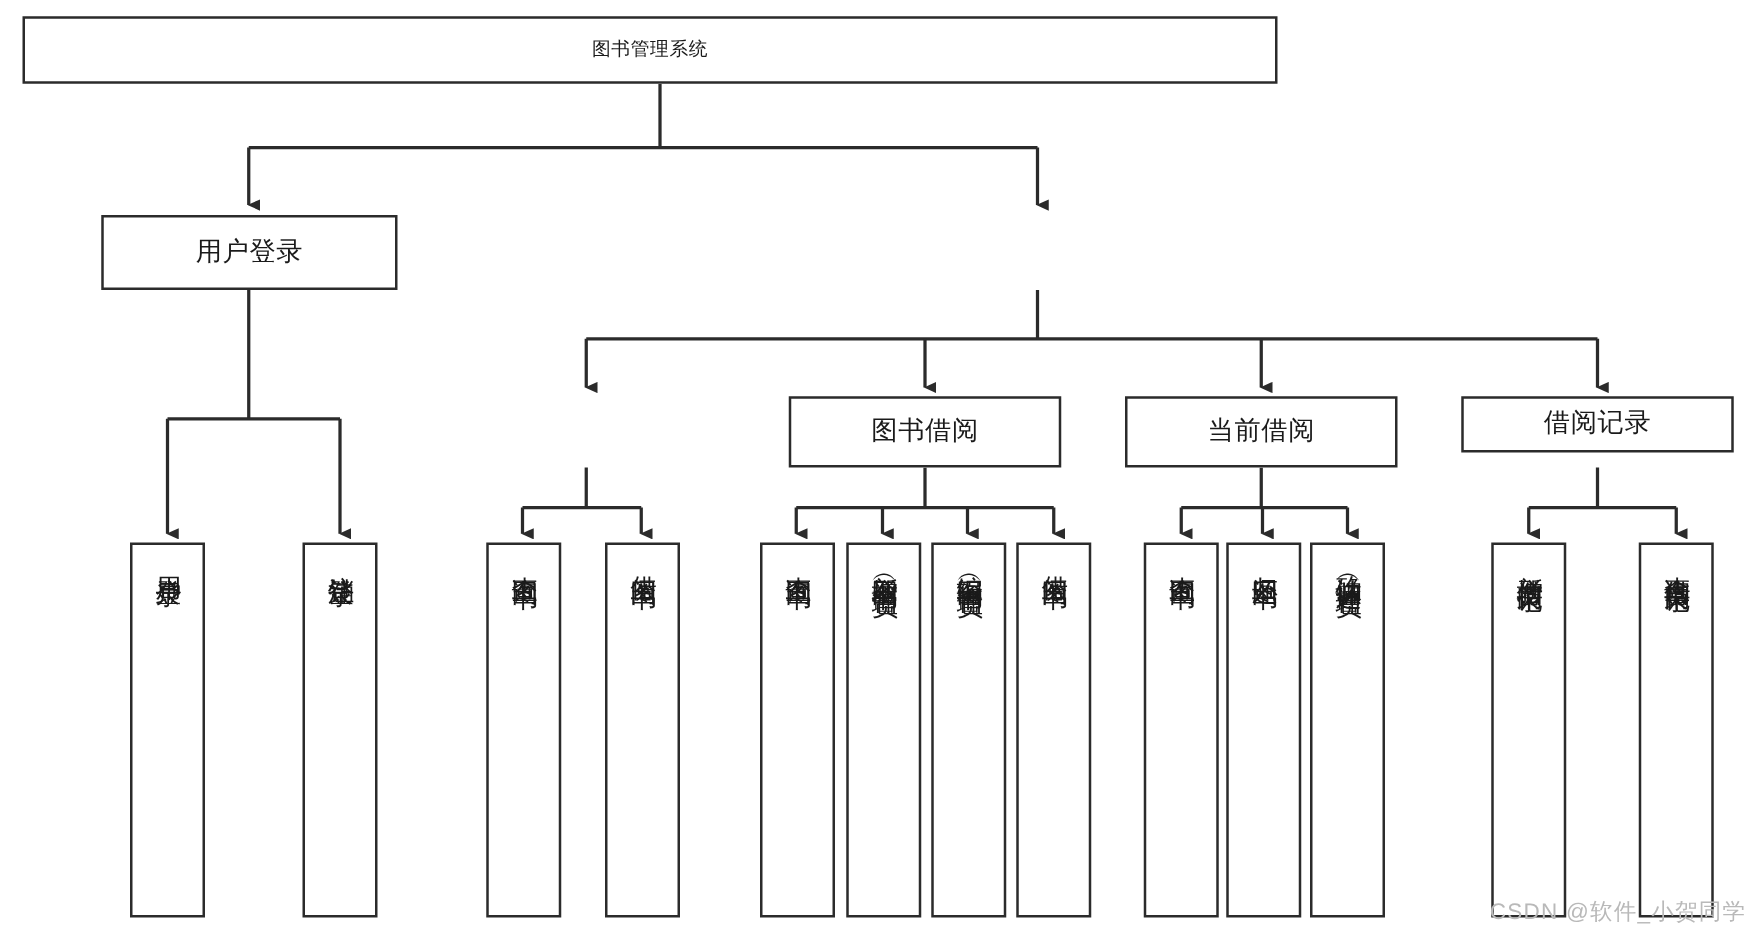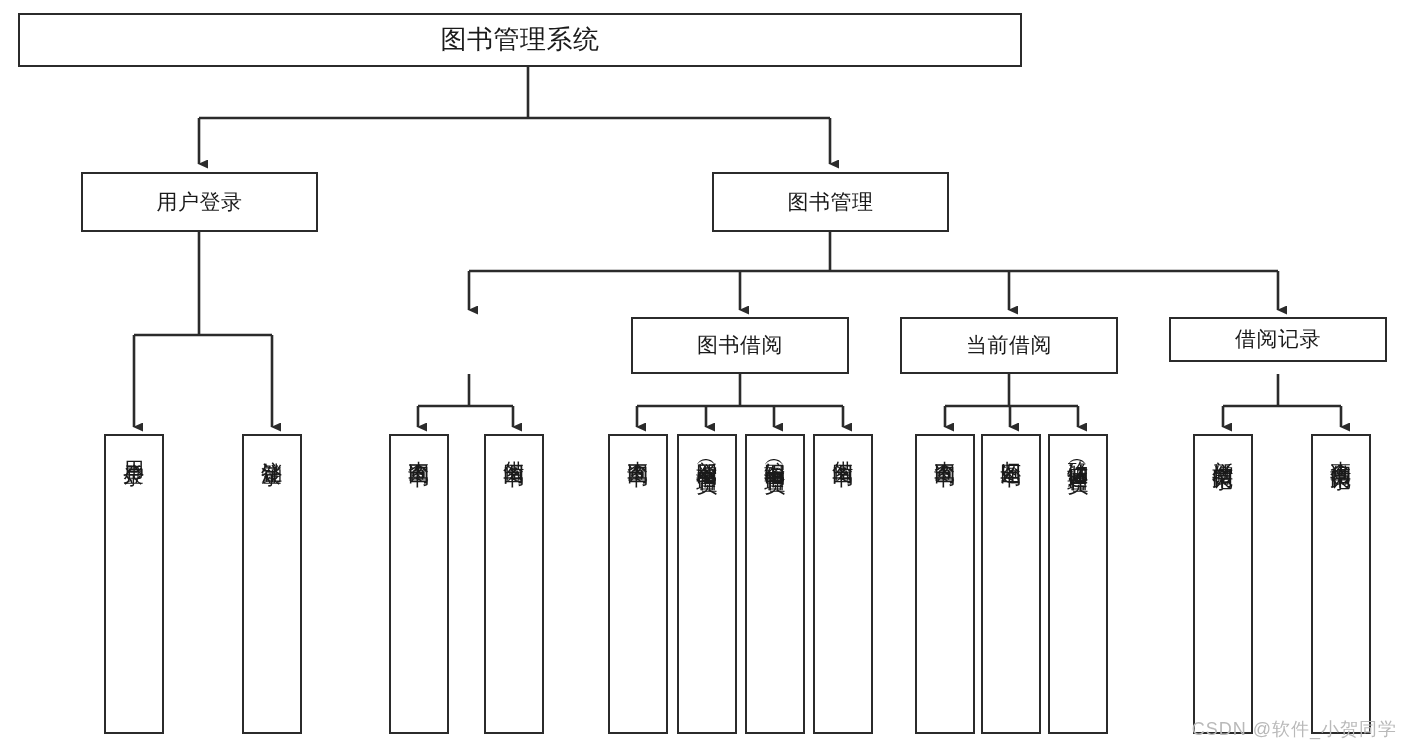--- a/index.html
+++ b/index.html
@@ -34,21 +34,21 @@
     align-items: center;
     justify-content: center;
     color: #1a1a1a;
   }
   .node .label {
     font-size: 21px;
     line-height: 1.15;
     letter-spacing: 0.5px;
     white-space: nowrap;
   }
-  .node.root .label { font-size: 26px; }
+  .node.root .label { font-size: 15px; }
   .node.leaf {
     align-items: flex-start;
     padding-top: 8px;
   }
   .node.leaf .label {
     writing-mode: vertical-rl;
     text-orientation: upright;
     font-size: 21px;
     line-height: 1.32;
     letter-spacing: 2px;
@@ -125,23 +125,20 @@
     </g>
   </svg>
 
   <div class="node root" style="left:18px; top:13px; width:1004px; height:54px;">
     <span class="label">图书管理系统</span>
   </div>
 
   <div class="node" style="left:81px; top:172px; width:237px; height:60px;">
     <span class="label">用户登录</span>
   </div>
-  <div class="node" style="left:712px; top:172px; width:237px; height:60px;">
-    <span class="label">图书管理</span>
-  </div>
 
   <div class="node" style="left:631px; top:317px; width:218px; height:57px;">
     <span class="label">图书借阅</span>
   </div>
   <div class="node" style="left:900px; top:317px; width:218px; height:57px;justify-content:center;">
     <span class="label">当前借阅</span>
   </div>
   <div class="node" style="left:1169px; top:317px; width:218px; height:45px;">
     <span class="label">借阅记录</span>
   </div>

